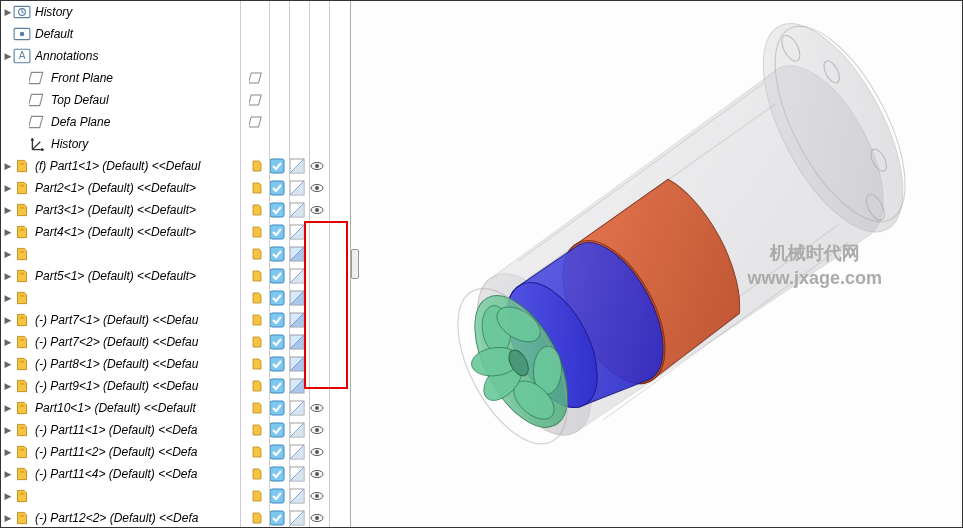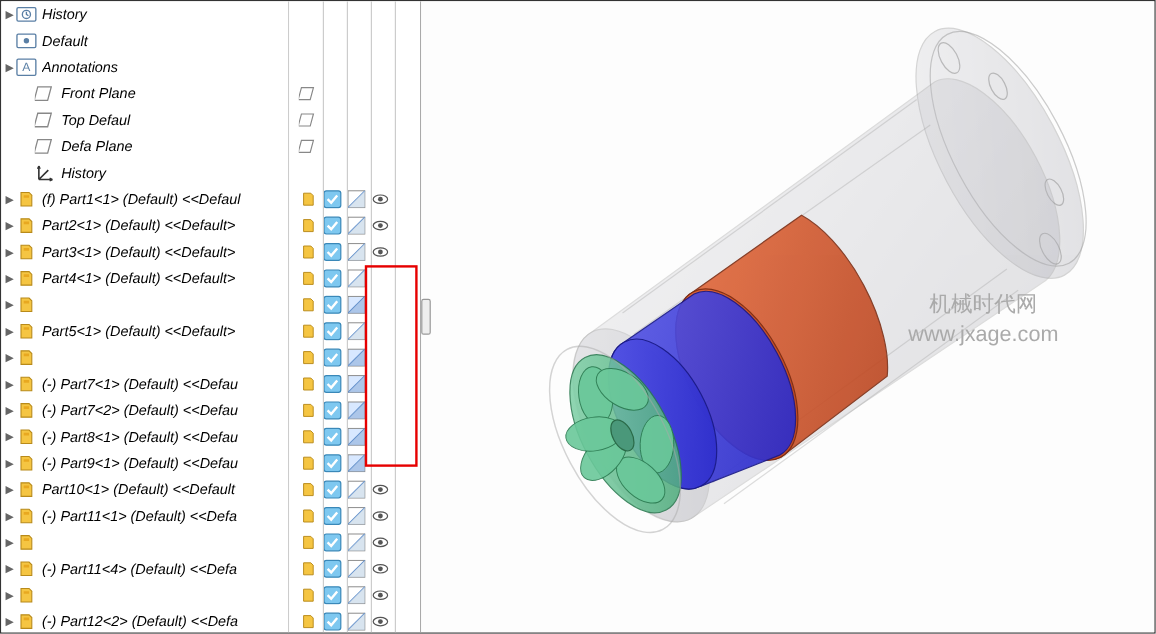--- a/index.html
+++ b/index.html
@@ -8,21 +8,21 @@
   .tree-panel { width: 240px; background: #fff; border-right: 1px solid #ccc; overflow: hidden; }
   .tree-item { display: flex; align-items: center; height: 22px; padding-left: 2px; white-space: nowrap; }
   .tree-item .caret { width: 10px; text-align: center; color: #666; font-size: 9px; }
   .tree-item .icon { width: 18px; height: 18px; display: inline-flex; align-items: center; justify-content: center; margin-right: 4px; flex-shrink: 0; }
   .tree-item .label { flex: 1; overflow: hidden; text-overflow: clip; font-style: italic; }
   .indent1 { padding-left: 18px; }
   .column-panel { width: 110px; background: #fff; position: relative; border-right: 1px solid #aaa; }
   .col-row { display: flex; align-items: center; height: 22px; padding-left: 6px; }
   .col-cell { width: 20px; height: 18px; display: inline-flex; align-items: center; justify-content: center; margin-right: 0; }
   .red-box { position: absolute; border: 2px solid #e60000; left: 63px; top: 220px; width: 44px; height: 168px; pointer-events: none; }
-  .viewport { flex: 1; background: #fdfdfd; position: relative; display: flex; align-items: center; justify-content: center; }
+  .viewport { flex: 1; background: #fdfdfd; position: relative; display: flex; align-items: center; justify-content: center; font-weight: bold; }
   .watermark { position: absolute; right: 80px; top: 240px; color: #aaa; font-size: 18px; font-family: sans-serif; text-align: center; line-height: 1.4; }
   .handle { position: absolute; left: 0; top: 50%; width: 8px; height: 30px; border: 1px solid #999; background: #eee; border-radius: 2px; transform: translateY(-50%); }
   .vsep { position: absolute; top: 0; bottom: 0; width: 1px; background: #ccc; }
 </style>
 </head>
 <body>
 
 <div class="main">
   <div class="tree-panel">
     <div class="tree-item">
@@ -223,20 +223,21 @@
           <span class="label">(-) Part11&lt;1&gt; (Default) &lt;&lt;Defa</span>
         </div>
         <div class="tree-item">
           <span class="caret">▶</span>
           <span class="icon">
             <svg viewBox="0 0 16 16">
               <path d="M4 3h6l2 2v8H4z" fill="#f5c542" stroke="#b88a1a" stroke-width="0.8"></path>
               <path d="M6 5h4v2H6z" fill="#e8a820"></path>
             </svg>
           </span>
+          <span class="label">(-) Part11&lt;2&gt; (Default) &lt;&lt;Defa</span>
         </div>
         <div class="tree-item">
           <span class="caret">▶</span>
           <span class="icon">
             <svg viewBox="0 0 16 16">
               <path d="M4 3h6l2 2v8H4z" fill="#f5c542" stroke="#b88a1a" stroke-width="0.8"></path>
               <path d="M6 5h4v2H6z" fill="#e8a820"></path>
             </svg>
           </span>
           <span class="label">(-) Part11&lt;4&gt; (Default) &lt;&lt;Defa</span>

